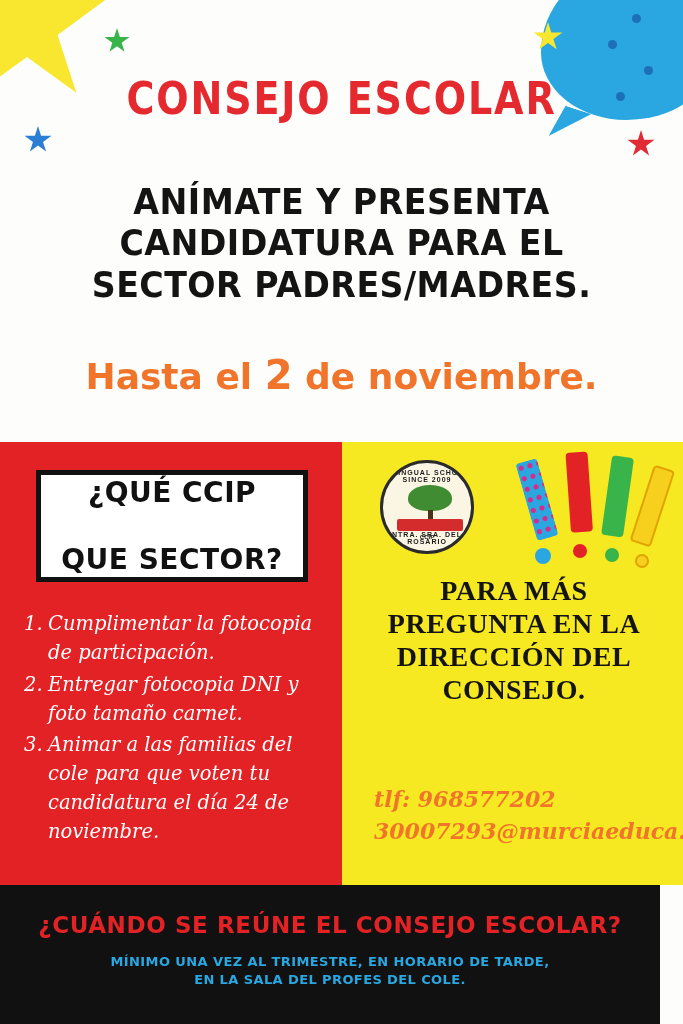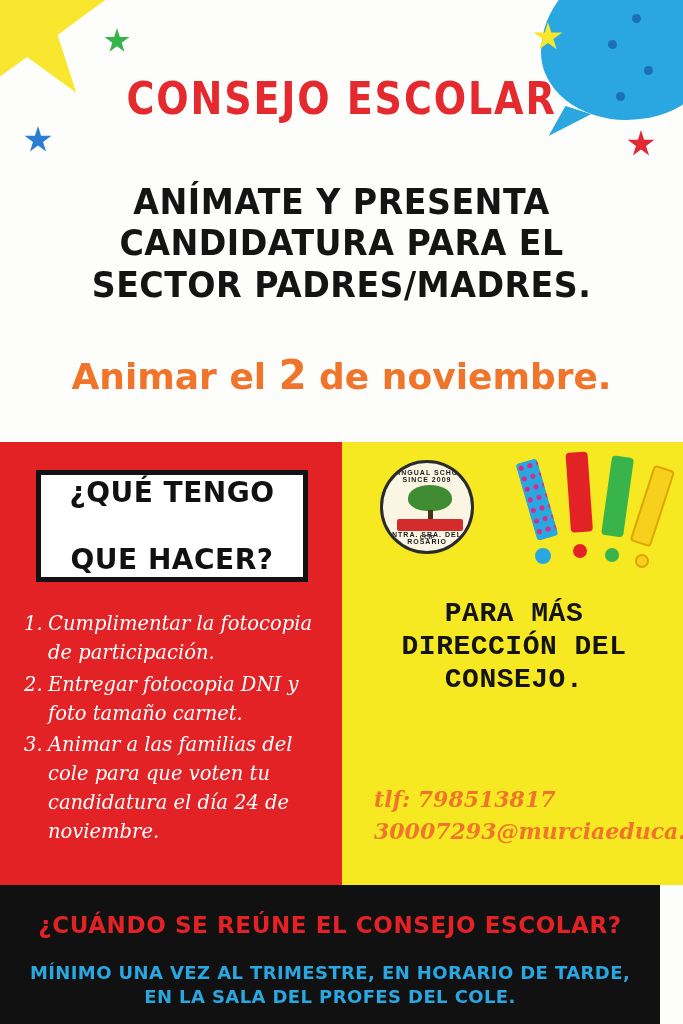--- a/index.html
+++ b/index.html
@@ -217,26 +217,25 @@
   .bdot-1 { width: 16px; height: 16px; background: #2aa7e0; left: 6px; top: 100px; }
   .bdot-2 { width: 14px; height: 14px; background: #e32226; left: 44px; top: 96px; }
   .bdot-3 { width: 14px; height: 14px; background: #38b44a; left: 76px; top: 100px; }
   .bdot-4 { width: 14px; height: 14px; background: #f7d01e; left: 106px; top: 106px; border: 2px solid #e0a400; }
 
   .info-text {
     position: absolute;
     top: 132px; left: 12px; width: 320px;
     text-align: center;
     color: #141414;
-    font-family: Liberation Mono, monospace;
+    font-family: Liberation Serif, serif;
     font-weight: 700;
     font-size: 28px;
     line-height: 1.18;
     letter-spacing: 0.5px;
-    margin-top: 23px;
   }
   .contact {
     position: absolute;
     top: 342px; left: 16px; width: 316px;
     color: #f0742a;
     font-family: "DejaVu Serif", serif;
     font-style: italic;
     font-weight: 700;
     font-size: 22px;
     line-height: 1.45;
@@ -254,25 +253,25 @@
     text-align: center;
   }
   .bottom-q {
     color: #e32226;
     font-family: "DejaVu Sans", sans-serif;
     font-weight: 700;
     font-size: 23px;
     letter-spacing: 0.6px;
   }
   .bottom-a {
-    margin-top: 23px;
+    margin-top: 15px;
     color: #2aa7e0;
     font-family: "DejaVu Sans", sans-serif;
     font-weight: 700;
-    font-size: 18px;
+    font-size: 13px;
     line-height: 1.35;
     letter-spacing: 0.4px;
   }
 </style>
 </head>
 <body>
 
 <div class="poster">
 
   <div class="top-deco">
@@ -290,28 +289,28 @@
 
   <div class="main-title">CONSEJO ESCOLAR</div>
 
   <div class="subtitle">
     <div>ANÍMATE Y PRESENTA</div>
     <div>CANDIDATURA PARA EL</div>
     <div>SECTOR PADRES/MADRES.</div>
   </div>
 
   <div class="deadline">
-    <span>Animar el </span><span class="big">2</span><span> de noviembre.</span>
+    <span>Hasta el </span><span class="big">2</span><span> de noviembre.</span>
   </div>
 
   <div class="panel-red">
     <div class="qbox">
       <span>
-        <span>¿QUÉ TENGO</span><br>
-        <span>QUE HACER?</span>
+        <span>¿QUÉ CCIP</span><br>
+        <span>QUE SECTOR?</span>
       </span>
     </div>
 
     <div class="steps">
       <div class="step">
         <span class="step-num">1.</span>
         <span class="step-txt">Cumplimentar la fotocopia de participación.</span>
       </div>
       <div class="step">
         <span class="step-num">2.</span>
@@ -345,26 +344,27 @@
       <div class="bar bar-green"></div>
       <div class="bar bar-yellowline"></div>
       <div class="bdot bdot-1"></div>
       <div class="bdot bdot-2"></div>
       <div class="bdot bdot-3"></div>
       <div class="bdot bdot-4"></div>
     </div>
 
     <div class="info-text">
       <div>PARA MÁS</div>
+      <div>PREGUNTA EN LA</div>
       <div>DIRECCIÓN DEL</div>
       <div>CONSEJO.</div>
     </div>
 
     <div class="contact">
-      <div>tlf: 798513817</div>
+      <div>tlf: 968577202</div>
       <div>30007293@murciaeduca.es</div>
     </div>
   </div>
 
   <div class="bottom">
     <div class="bottom-q">¿CUÁNDO SE REÚNE EL CONSEJO ESCOLAR?</div>
     <div class="bottom-a">
       <div>MÍNIMO UNA VEZ AL TRIMESTRE, EN HORARIO DE TARDE,</div>
       <div>EN LA SALA DEL PROFES DEL COLE.</div>
     </div>

